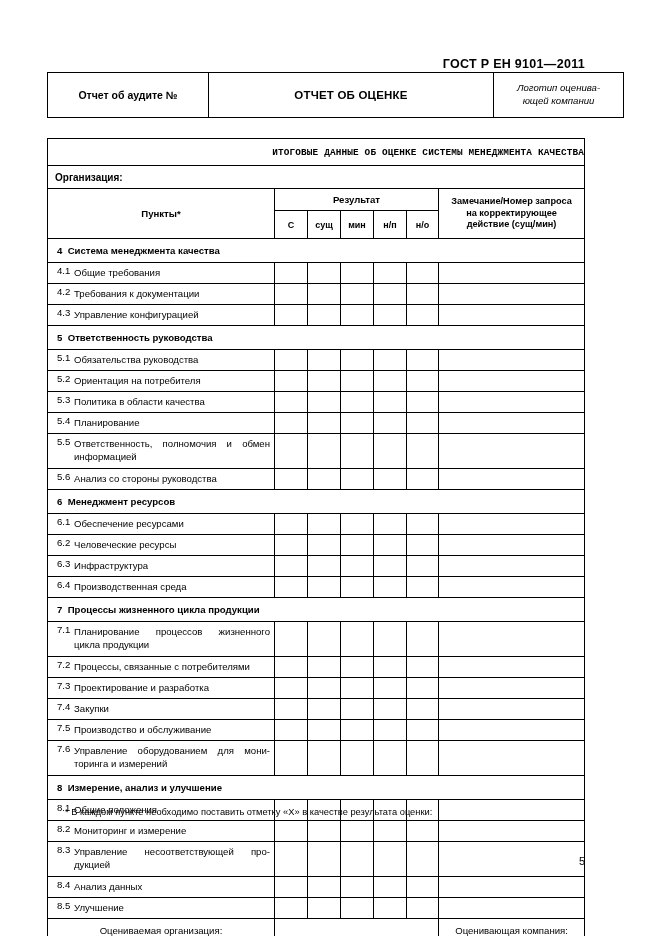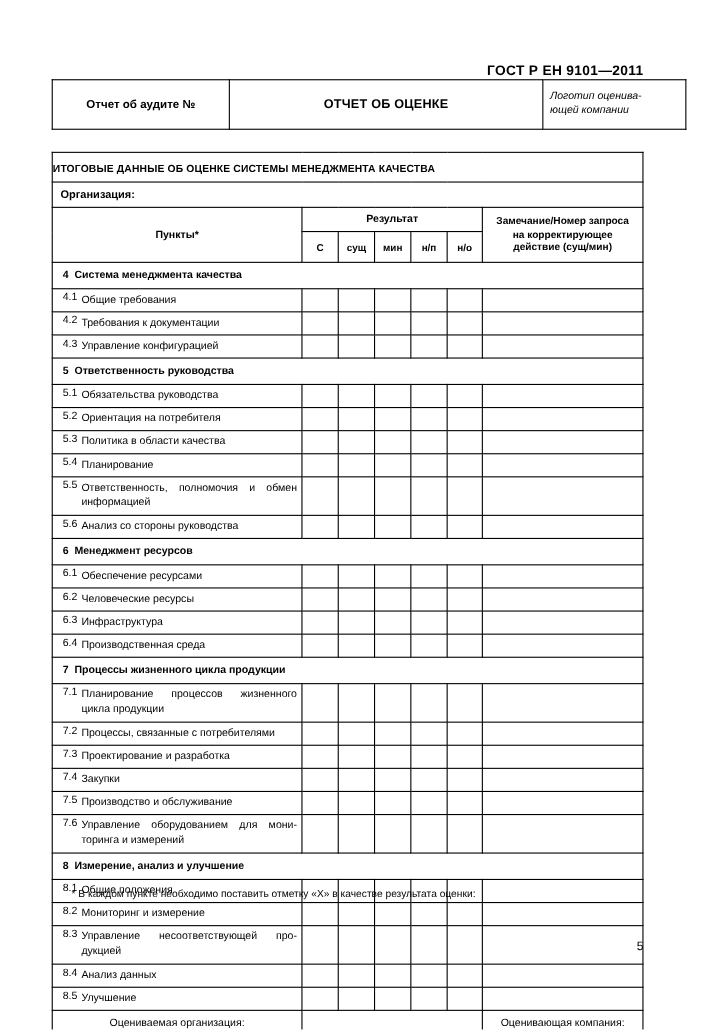--- a/index.html
+++ b/index.html
@@ -42,41 +42,42 @@
     table-layout: fixed;
   }
   .hdr-table td {
     border: 1.3px solid #000;
     height: 40px;
     vertical-align: middle;
     padding: 2px 6px;
   }
   .hdr-c1 { width: 148px; text-align: center; font-weight: bold; font-size: 10.5px; }
   .hdr-c2 { width: 272px; text-align: center; font-weight: bold; font-size: 11.5px; letter-spacing: .2px; margin-top: 48px;}
-  .hdr-c3 { width: 117px; font-style: italic; font-size: 9.6px; line-height: 1.35; }
+  .hdr-c3 { width: 117px; text-align: center; font-style: italic; font-size: 9.6px; line-height: 1.35; }
   
   .main-table {
     position: absolute;
     left: 47px;
     top: 138px;
     width: 537px;
     border-collapse: collapse;
     table-layout: fixed;
   }
   .main-table td {
     border: 1.1px solid #000;
     padding: 0;
     vertical-align: middle;
   }
   .title-cell {
-    text-align: left;
+    text-align: right;
     font-weight: bold;
     font-size: 9.4px;
     height: 26px;
     letter-spacing: .15px;
+    font-family: Liberation Mono, monospace;
   }
   .org-cell {
     font-size: 10px;
     height: 22px;
     padding-left: 7px !important;
   }
   .org-cell b { font-weight: bold; }
   .colhdr-punkty {
     text-align: center;
     font-weight: bold;

